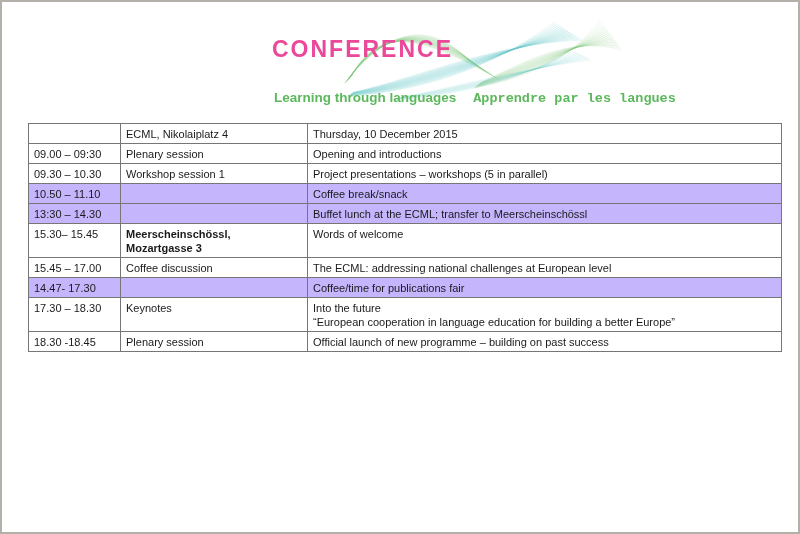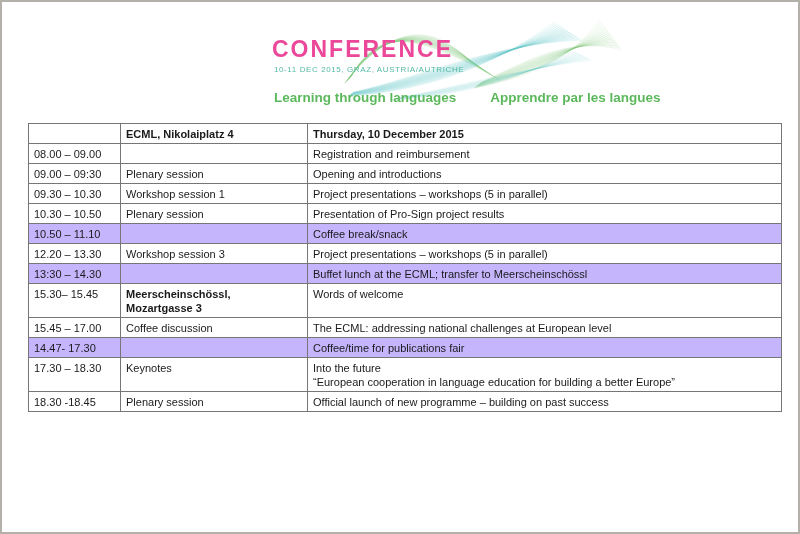--- a/index.html
+++ b/index.html
@@ -18,42 +18,42 @@
     white-space:nowrap;
   }
   .logo-subtitle {
     position:absolute; left:272px; top:63px;
     font-size:8px; letter-spacing:0.6px; color:#55b9a4; white-space:nowrap;
   }
   .tagline {
     position:absolute; left:272px; top:88px;
     font-size:13.5px; font-weight:700; color:#5cb85c; white-space:nowrap;
   }
-  .tagline .fr { margin-left:34px; }
+  .tagline .fr { margin-left:17px;font-family:Liberation Mono, monospace; }
   .swoosh {
     position:absolute; left:330px; top:2px; width:300px; height:102px;
     pointer-events:none;
   }
   
   table.schedule {
     position:absolute; left:26px; top:121px; width:753px;
     border-collapse:collapse; table-layout:fixed;
     font-size:11px; color:#1a1a1a;
   }
   table.schedule col.c-time { width:92px; }
   table.schedule col.c-loc  { width:187px; }
   table.schedule col.c-desc { width:474px; }
   table.schedule th, table.schedule td {
     border:1px solid #767676;
     padding:3px 5px 2px 5px;
     vertical-align:top; text-align:left;
     line-height:14px; font-weight:400;
     overflow:hidden; white-space:normal;
   }
-  table.schedule th { font-weight:700; }
+  table.schedule th { font-weight:400; }
   table.schedule td.bold { font-weight:700; }
   tr.shaded td { background:#c4b5fd; }
 </style>
 </head>
 <body>
 
 <div class="page">
 
   <svg class="swoosh" viewBox="0 0 300 102" xmlns="http://www.w3.org/2000/svg">
       <path d="M 12 80 C 48 34, 92 8, 138 58" fill="none" stroke="#7cc576" stroke-width="0.55" opacity="0.25"></path>
@@ -114,68 +114,52 @@
       <path d="M 64 94.8 C 120 88.8, 180 74.4, 248 50" fill="none" stroke="#5ec4c6" stroke-width="0.55" opacity="0.34"></path>
       <path d="M 65 94.5 C 120 88, 180 73, 250 51" fill="none" stroke="#5ec4c6" stroke-width="0.55" opacity="0.35"></path>
       <path d="M 66 94.2 C 120 87.2, 180 71.6, 252 52" fill="none" stroke="#5ec4c6" stroke-width="0.55" opacity="0.34"></path>
       <path d="M 67 93.9 C 120 86.4, 180 70.2, 254 53" fill="none" stroke="#5ec4c6" stroke-width="0.55" opacity="0.31"></path>
       <path d="M 68 93.6 C 120 85.6, 180 68.8, 256 54" fill="none" stroke="#5ec4c6" stroke-width="0.55" opacity="0.27"></path>
       <path d="M 69 93.3 C 120 84.8, 180 67.4, 258 55" fill="none" stroke="#5ec4c6" stroke-width="0.55" opacity="0.22"></path>
       <path d="M 70 93 C 120 84, 180 66, 260 56" fill="none" stroke="#5ec4c6" stroke-width="0.55" opacity="0.16"></path>
     </svg>
 
   <div class="logo-title" style="color: #ec4899;">CONFERENCE</div>
-  <div class="logo-subtitle" style="color: rgb(85, 185, 164);">10-11 DEC 2015, GRAZ, AUSTRIA/AUTRICHE</div>
   <div class="tagline" style="color: rgb(92, 184, 92);">
     <span class="en">Learning through languages</span><span class="fr">Apprendre par les langues</span>
   </div>
 
   <table class="schedule">
     <colgroup>
       <col class="c-time">
         <col class="c-loc">
         <col class="c-desc">
     </colgroup>
     <thead>
         <tr>
           <th>&nbsp;</th>
           <th>ECML, Nikolaiplatz 4</th>
           <th>Thursday, 10 December 2015</th>
         </tr>
       </thead>
     <tbody>
         <tr>
-          <td>08.00 – 09.00</td>
-          <td>&nbsp;</td>
-          <td>Registration and reimbursement</td>
-        </tr>
-        <tr>
           <td>09.00 – 09:30</td>
           <td>Plenary session</td>
           <td>Opening and introductions</td>
         </tr>
         <tr>
           <td>09.30 – 10.30</td>
           <td>Workshop session 1</td>
           <td>Project presentations – workshops (5 in parallel)</td>
         </tr>
-        <tr>
-          <td>10.30 – 10.50</td>
-          <td>Plenary session</td>
-          <td>Presentation of Pro-Sign project results</td>
-        </tr>
         <tr class="shaded">
           <td>10.50 – 11.10</td>
           <td>&nbsp;</td>
           <td>Coffee break/snack</td>
-        </tr>
-        <tr>
-          <td>12.20 – 13.30</td>
-          <td>Workshop session 3</td>
-          <td>Project presentations – workshops (5 in parallel)</td>
         </tr>
         <tr class="shaded">
           <td>13:30 – 14.30</td>
           <td>&nbsp;</td>
           <td>Buffet lunch at the ECML; transfer to Meerscheinschössl</td>
         </tr>
         <tr>
           <td>15.30– 15.45</td>
           <td class="bold">Meerscheinschössl,<br>Mozartgasse 3</td>
           <td>Words of welcome</td>

